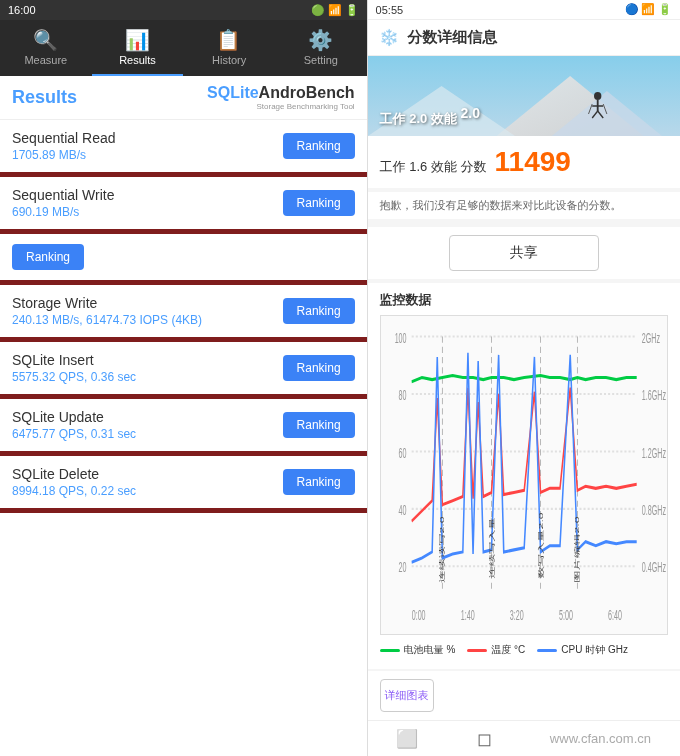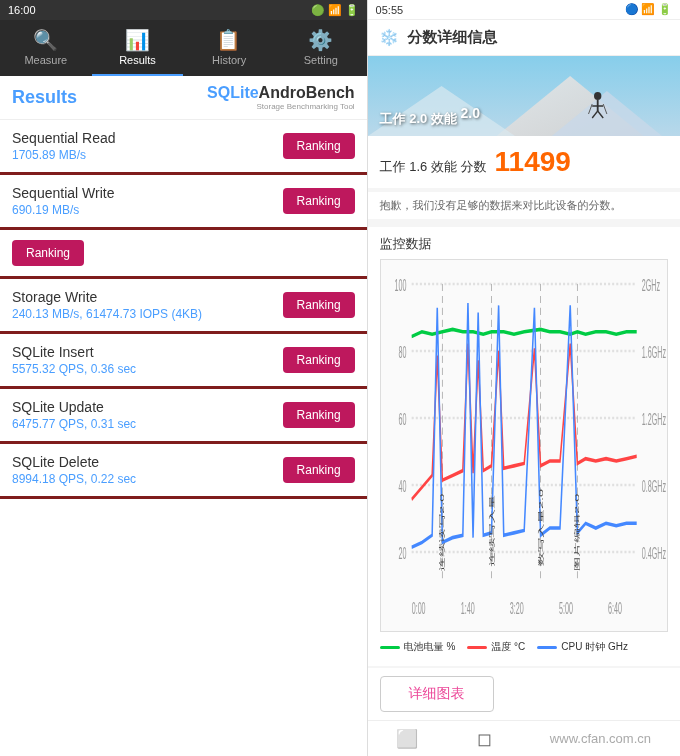--- a/index.html
+++ b/index.html
@@ -17,24 +17,24 @@
     .nav-tab .tab-icon { font-size: 20px; margin-bottom: 2px; }
 
     .results-header { padding: 8px 12px; display: flex; justify-content: space-between; align-items: center; border-bottom: 1px solid #eee; }
     .results-title { color: #4a9eff; font-size: 18px; font-weight: bold; }
     .androbench-logo { text-align: right; }
     .androbench-logo .logo-text { font-size: 16px; font-weight: bold; color: #333; }
     .androbench-logo .logo-text span { color: #4a9eff; }
     .androbench-logo .logo-sub { font-size: 8px; color: #999; }
 
     .results-list { flex: 1; overflow-y: auto; padding: 0; }
-    .result-item { padding: 10px 12px; border-bottom: 3px solid #7f1d1d; display: flex; justify-content: space-between; align-items: center; }
+    .result-item { padding: 10px 12px; border-bottom: 5px solid #7f1d1d; display: flex; justify-content: space-between; align-items: center; }
     .result-info .result-name { font-size: 14px; color: #333; font-weight: 500; }
     .result-info .result-value { font-size: 12px; color: #4a9eff; margin-top: 2px; }
-    .ranking-btn { background: #be185d; color: #fff; border: none; border-radius: 4px; padding: 6px 14px; font-size: 12px; cursor: pointer; white-space: nowrap; }
+    .ranking-btn { background: #3b82f6; color: #fff; border: none; border-radius: 4px; padding: 6px 14px; font-size: 12px; cursor: pointer; white-space: nowrap; }
 
     
     .right-panel { width: 340px; height: 756px; background: #f5f5f5; display: flex; flex-direction: column; overflow: hidden; }
 
     .status-bar-right { background: #fff; color: #333; font-size: 11px; padding: 2px 8px; display: flex; justify-content: space-between; align-items: center; height: 20px; border-bottom: 1px solid #eee; }
 
     .score-header { background: #fff; padding: 8px 12px; border-bottom: 1px solid #eee; display: flex; align-items: center; gap: 8px; }
     .score-header-icon { color: #4a9eff; font-size: 16px; }
     .score-header-title { font-size: 15px; color: #333; font-weight: bold; }
 
@@ -43,30 +43,30 @@
 
     .score-section { background: #fff; padding: 10px 12px; margin-bottom: 4px; }
     .score-row { display: flex; align-items: baseline; }
 
     .no-data-text { font-size: 11px; color: #666; padding: 6px 12px; background: #fff; margin-bottom: 8px; }
 
     .share-btn-container { background: #fff; padding: 8px 12px; margin-bottom: 4px; display: flex; justify-content: center; }
     .share-btn { border: 1px solid #ccc; background: #fff; border-radius: 4px; padding: 8px 60px; font-size: 14px; color: #333; cursor: pointer; }
 
     .monitor-section { background: #fff; padding: 8px 12px; flex: 1; display: flex; flex-direction: column; }
-    .monitor-title { font-size: 13px; color: #333; margin-bottom: 6px; font-weight: normal; }
+    .monitor-title { font-size: 13px; color: #333; margin-bottom: 6px; font-weight: bold; }
 
     .chart-container { flex: 1; position: relative; border: 1px solid #ddd; background: #fafafa; overflow: hidden; min-height: 160px; }
 
     .chart-legend { display: flex; gap: 12px; padding: 4px 0; margin-top: 4px; }
     .legend-item { display: flex; align-items: center; gap: 4px; font-size: 10px; color: #333; }
     .legend-dot { width: 20px; height: 3px; border-radius: 2px; }
 
     .detail-btn-container { padding: 8px 12px; background: #fff; margin-top: 2px; }
-    .detail-btn { border: 1px solid #ccc; background: #fff; border-radius: 4px; padding: 8px 28px; font-size: 14px; color: #ec4899; cursor: pointer; }
+    .detail-btn { border: 1px solid #ccc; background: #fff; border-radius: 4px; padding: 8px 4px; font-size: 11px; color: #8b5cf6; cursor: pointer; }
 
     .bottom-bar-right { background: #fff; padding: 4px 0; display: flex; justify-content: space-around; align-items: center; border-top: 1px solid #eee; height: 36px; }
     .bottom-icon { font-size: 18px; color: #666; }
     .watermark { font-size: 13px; color: #aaa; }
   </style>
 </head>
 <body>
 
 <div class="left-panel">
 
@@ -206,20 +206,23 @@
 
   <div class="score-section">
     <div class="score-row">
       <span style="font-size:13px;color:#333;">工作 1.6 效能 分数</span>
       <span style="font-size:28px;font-weight:bold;color:#ff6600;margin-left:8px;">11499</span>
     </div>
   </div>
 
   <div class="no-data-text">抱歉，我们没有足够的数据来对比此设备的分数。</div>
 
+  <div class="share-btn-container">
+    <button class="share-btn">共享</button>
+  </div>
 
   <div class="monitor-section">
     <div class="monitor-title">监控数据</div>
     <div class="chart-container">
 
       <svg width="100%" height="100%" viewBox="0 0 280 155" preserveAspectRatio="none" style="position:absolute;top:0;left:0;">
 
         <line x1="30" y1="10" x2="250" y2="10" stroke="#e0e0e0" stroke-dasharray="2,2"></line>
         <line x1="30" y1="38" x2="250" y2="38" stroke="#e0e0e0" stroke-dasharray="2,2"></line>
         <line x1="30" y1="66" x2="250" y2="66" stroke="#e0e0e0" stroke-dasharray="2,2"></line>

